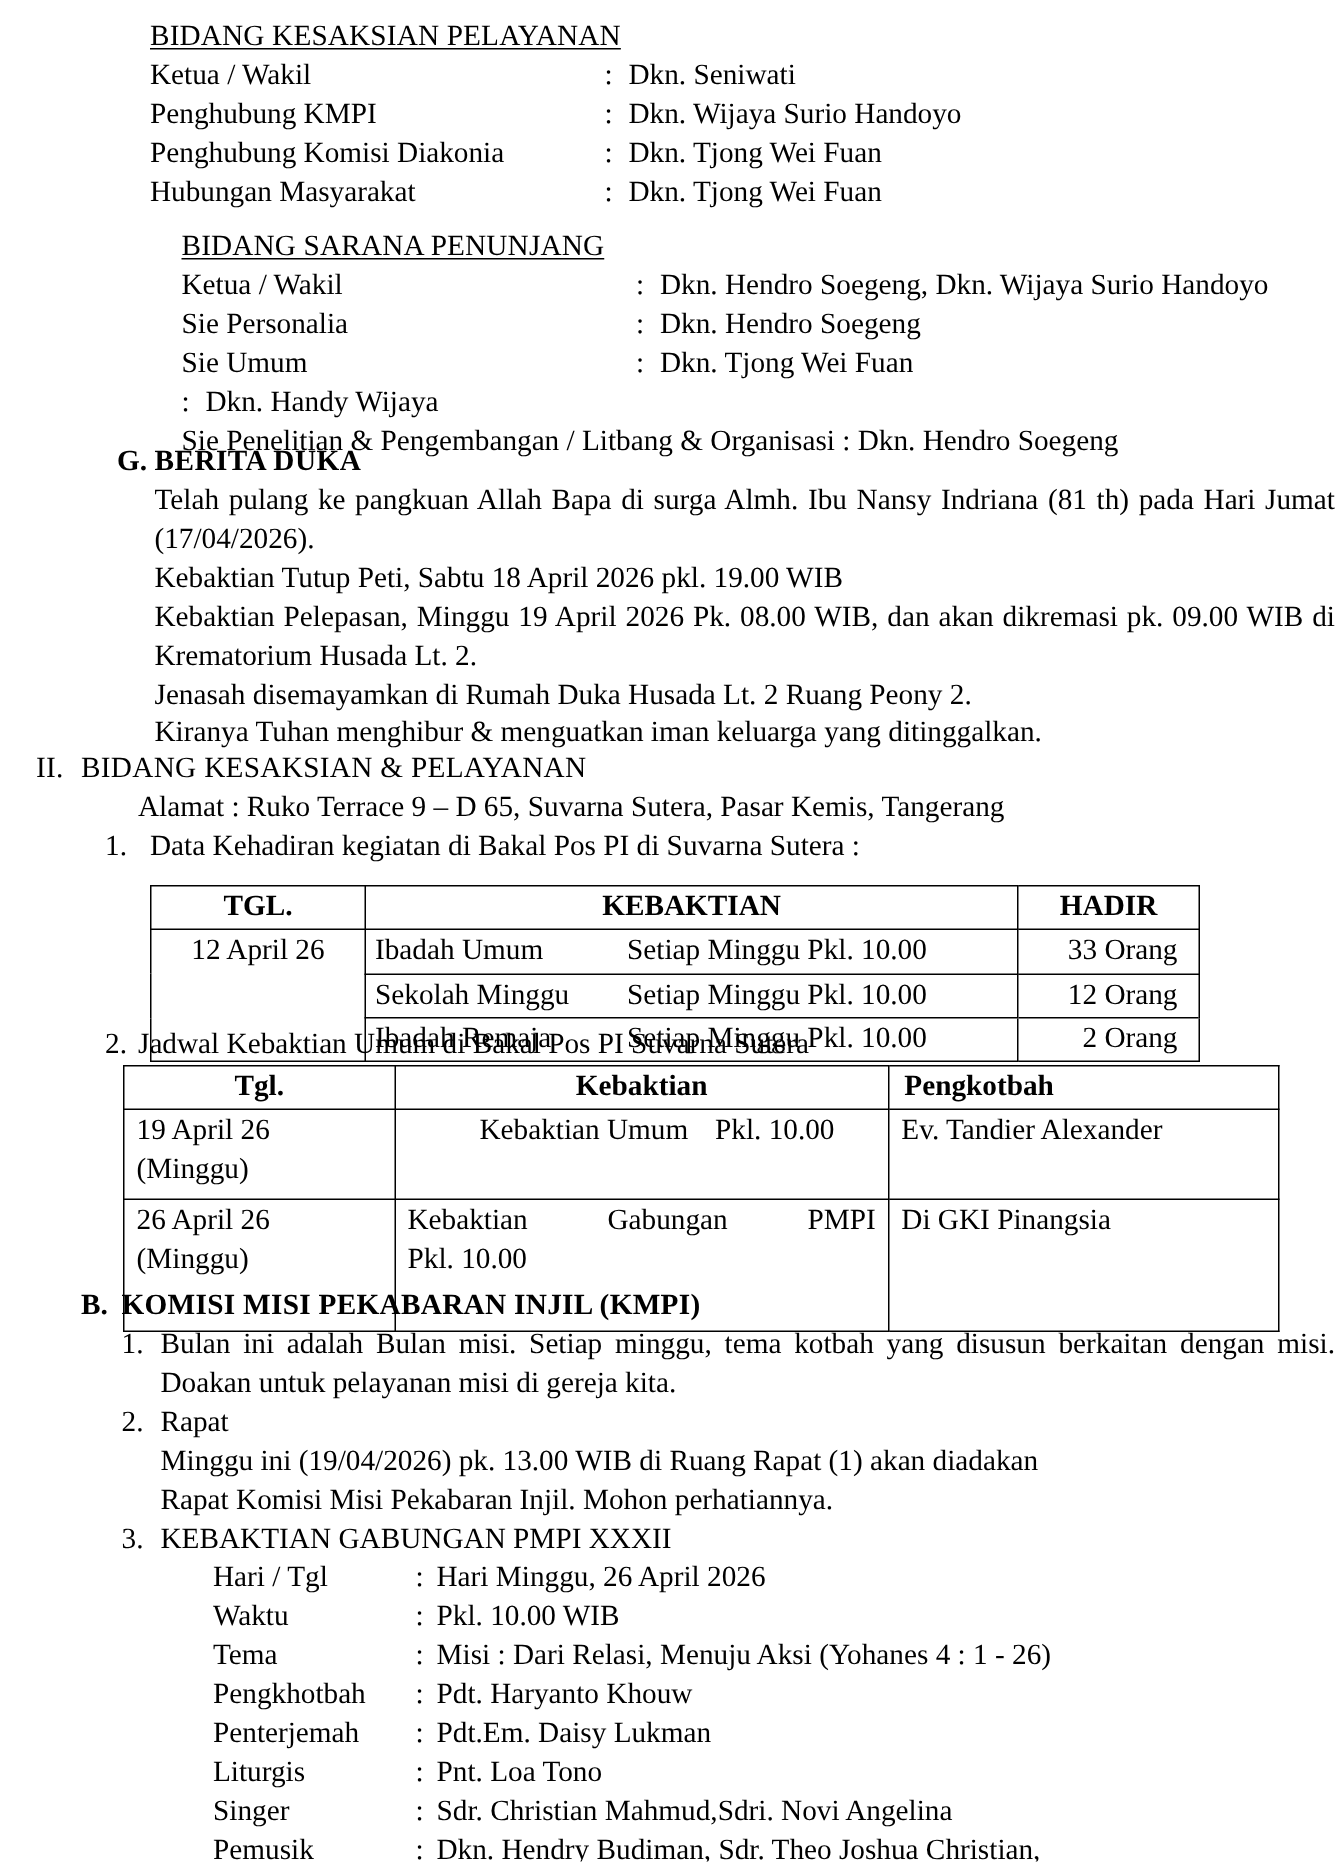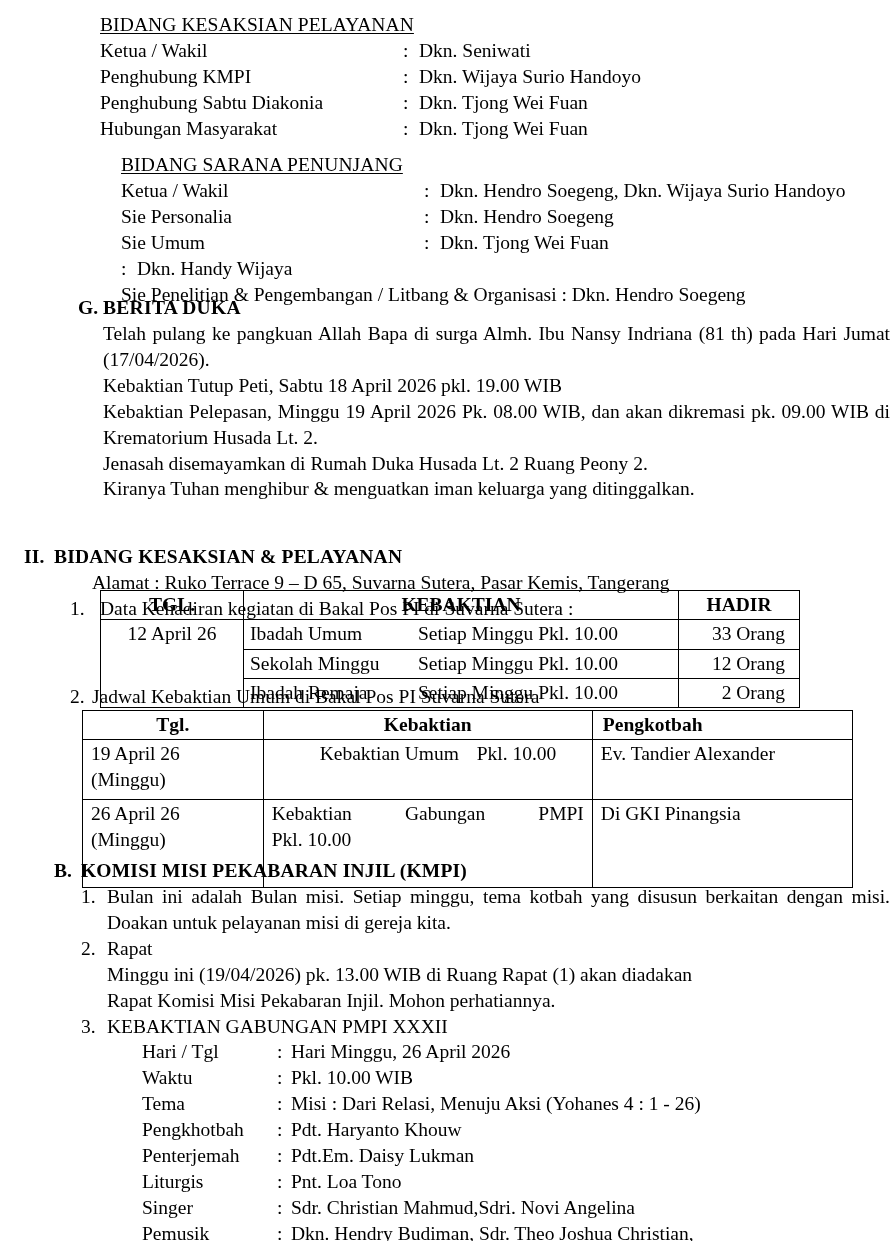--- a/index.html
+++ b/index.html
@@ -60,21 +60,21 @@
   }
   .item-G .body {
     margin-left: 25px;
   }
   .item-G .body p { margin: 0; }
   .just { text-align: justify; text-align-last: left; }
 
   
   .sec-II { position: absolute; left: 24px; top: 500px; width: 866px; }
   .sec-II .rom {
-    font-weight: bold; letter-spacing: 0.2px; margin-top: 44px;
+    font-weight: normal; letter-spacing: 0.2px;
   }
   .sec-II .rom .num { display: inline-block; width: 30px; }
   .sec-II .subA {
     font-weight: bold; margin-left: 56px; letter-spacing: 0.2px;
   }
   .alamat { margin-left: 68px; }
   .num-item { margin-left: 46px; }
   .num-item .n { display: inline-block; width: 30px; }
 
   
@@ -139,21 +139,21 @@
       <span class="kv-label">Ketua / Wakil</span>
       <span class="kv-colon">:</span>
       <span class="kv-value">Dkn. Seniwati</span>
     </div>
     <div class="kv-row">
       <span class="kv-label">Penghubung KMPI</span>
       <span class="kv-colon">:</span>
       <span class="kv-value">Dkn. Wijaya Surio Handoyo</span>
     </div>
     <div class="kv-row">
-      <span class="kv-label">Penghubung Sabtu Diakonia</span>
+      <span class="kv-label">Penghubung Komisi Diakonia</span>
       <span class="kv-colon">:</span>
       <span class="kv-value">Dkn. Tjong Wei Fuan</span>
     </div>
     <div class="kv-row">
       <span class="kv-label">Hubungan Masyarakat</span>
       <span class="kv-colon">:</span>
       <span class="kv-value">Dkn. Tjong Wei Fuan</span>
     </div>
   </div>
 

